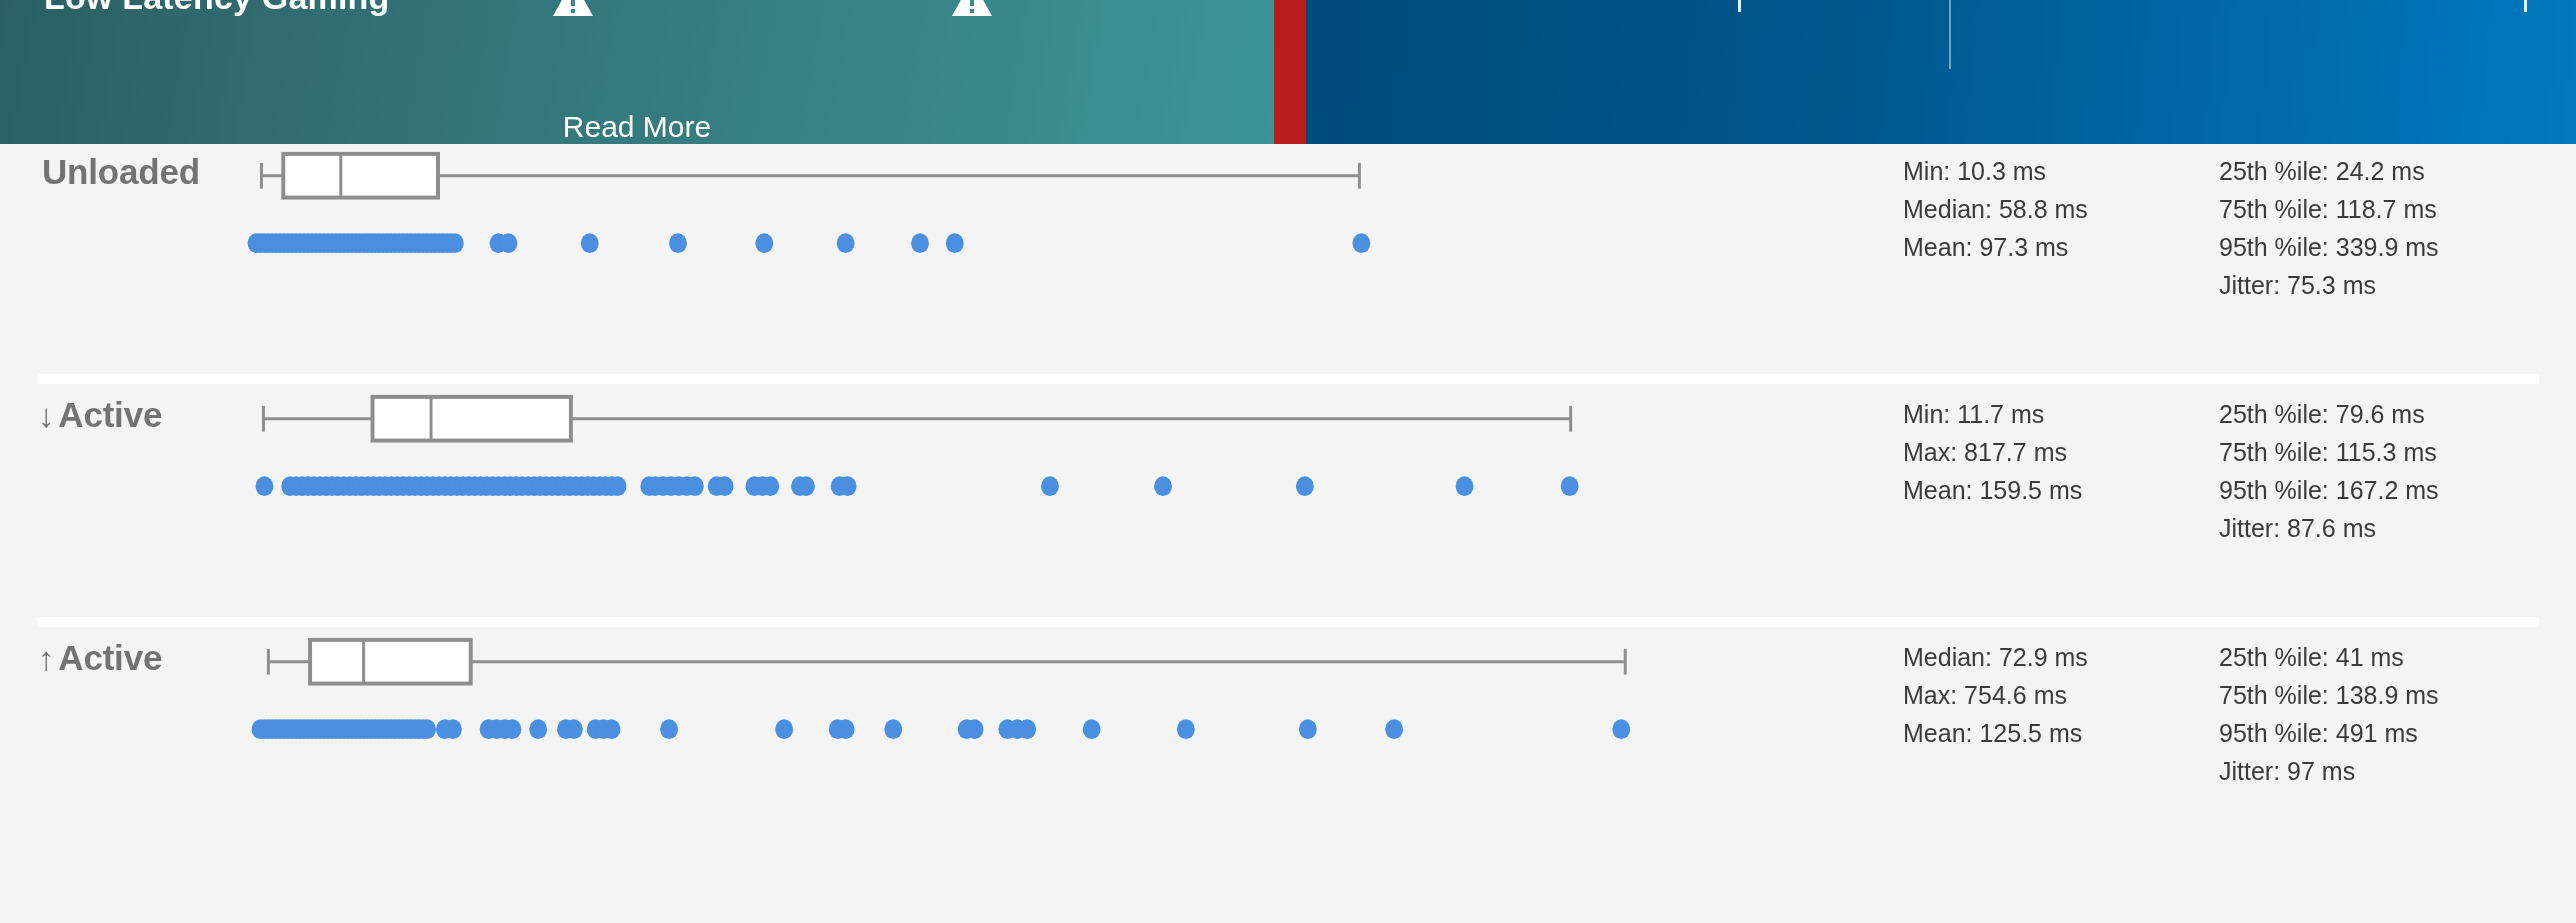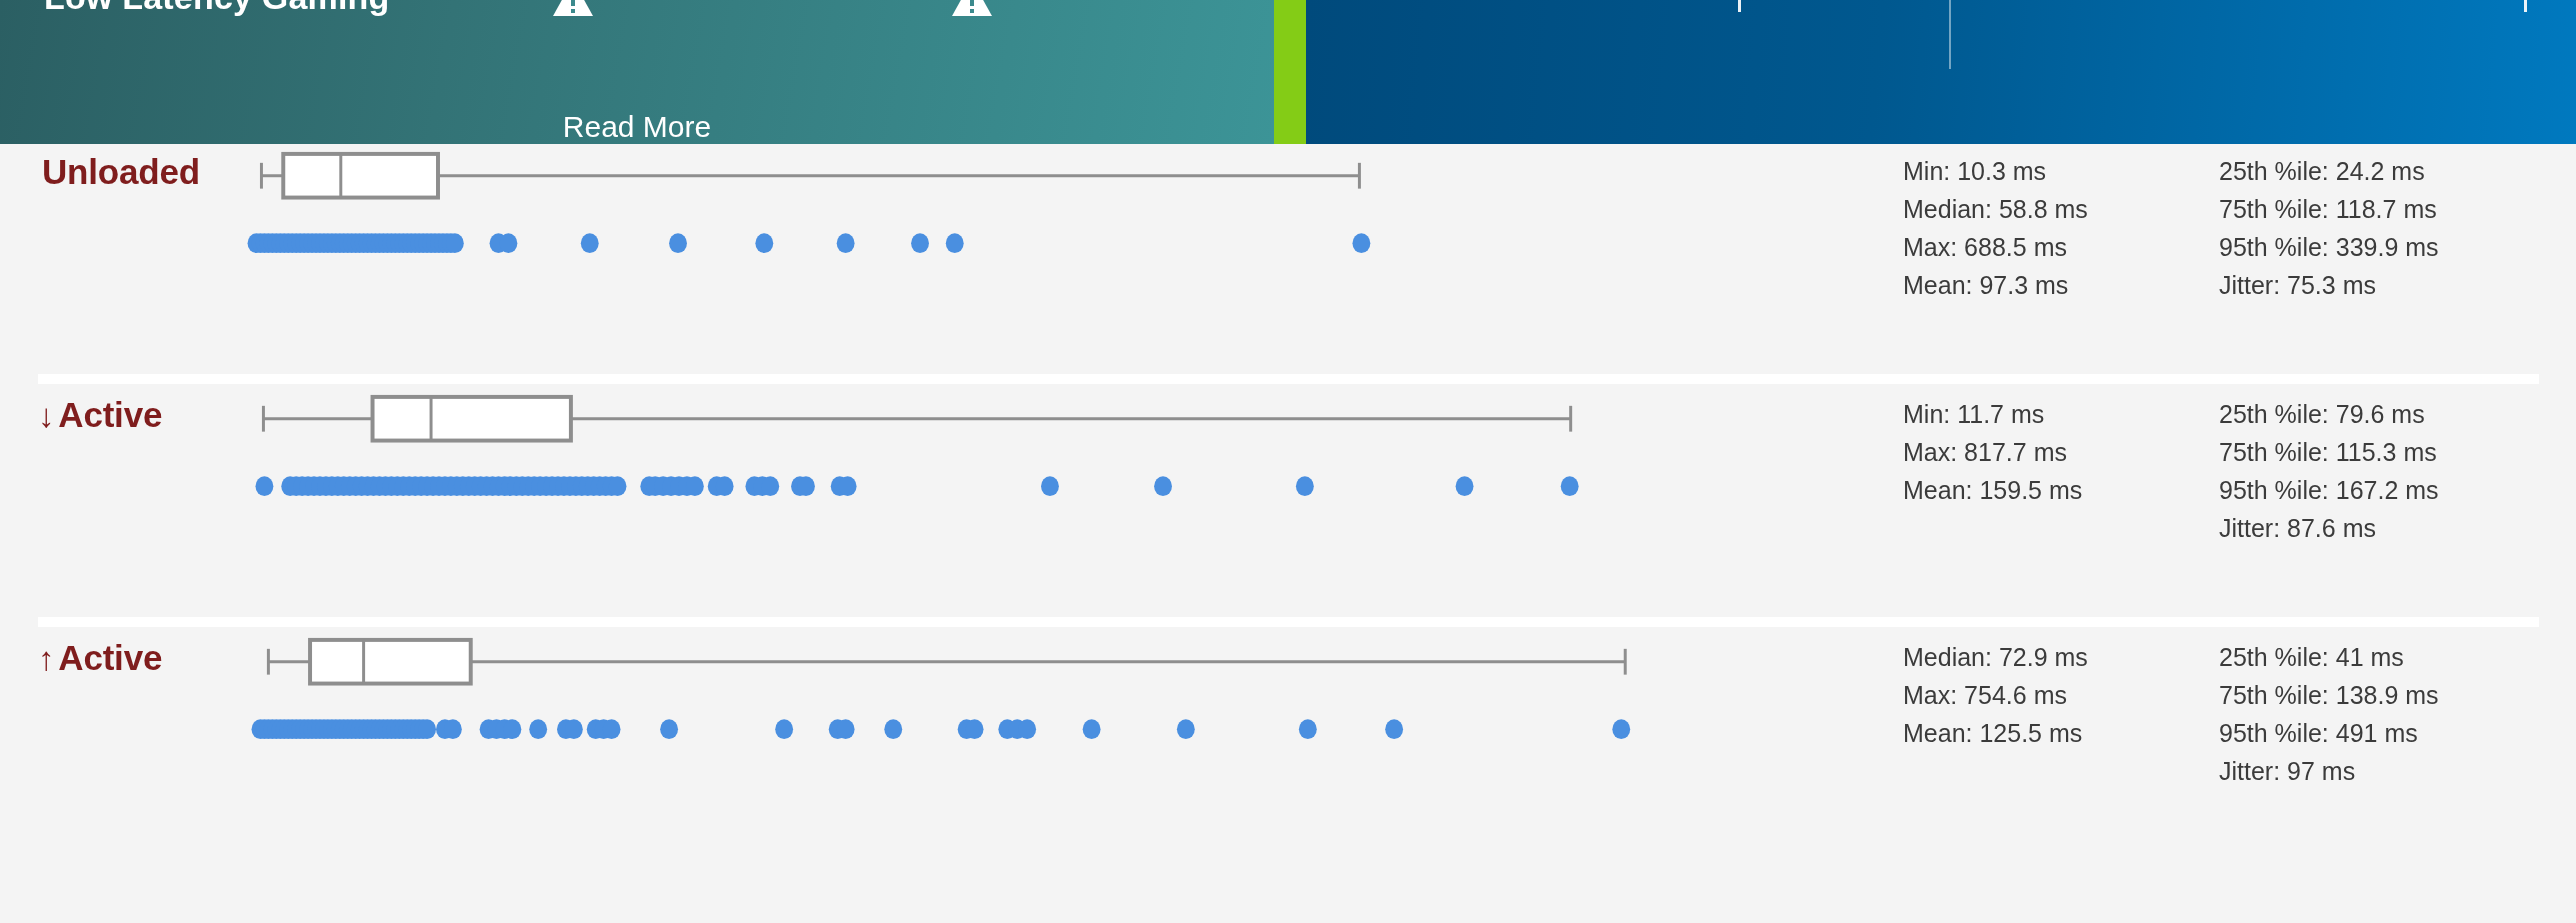--- a/index.html
+++ b/index.html
@@ -13,21 +13,21 @@
     position: relative;
   }
 
   
   .banner-strip {
     position: absolute;
     top: 0; left: 0;
     width: 2576px; height: 144px;
     display: flex;
     gap: 32px;
-    background: #84cc16;
+    background: #b91c1c;
   }
   .promo-card {
     position: relative;
     width: 1274px;
     height: 144px;
     background: linear-gradient(100deg, #2b5f63 0%, #337376 35%, #3c9497 100%);
     overflow: hidden;
     flex: none;
   }
   .promo-title {
@@ -102,21 +102,21 @@
     width: 2501px;
     height: 10px;
     background: #ffffff;
   }
 
   .row-label {
     position: absolute;
     left: 38px;
     font-size: 35px;
     font-weight: 700;
-    color: #7f1d1d;
+    color: #737373;
     white-space: nowrap;
     letter-spacing: -0.2px;
   }
   .row-label .arr {
     font-weight: 400;
     font-size: 33px;
     margin-right: 4px;
   }
 
   
@@ -254,21 +254,20 @@
         <ellipse cx="770" cy="100" rx="9" ry="10" fill="#4a8fe0"></ellipse>
         <ellipse cx="852" cy="100" rx="9" ry="10" fill="#4a8fe0"></ellipse>
         <ellipse cx="927" cy="100" rx="9" ry="10" fill="#4a8fe0"></ellipse>
         <ellipse cx="962" cy="100" rx="9" ry="10" fill="#4a8fe0"></ellipse>
         <ellipse cx="1372" cy="100" rx="9" ry="10" fill="#4a8fe0"></ellipse>
       </svg>
     <div class="stats" style="left:1903px; top:8px">
       <div class="stats-col left">
         <span class="stat-line">Min: 10.3 ms</span>
         <span class="stat-line">Median: 58.8 ms</span>
-        <span class="stat-line">Max: 688.5 ms</span>
         <span class="stat-line">Mean: 97.3 ms</span>
       </div>
       <div class="stats-col right">
         <span class="stat-line">25th %ile: 24.2 ms</span>
         <span class="stat-line">75th %ile: 118.7 ms</span>
         <span class="stat-line">95th %ile: 339.9 ms</span>
         <span class="stat-line">Jitter: 75.3 ms</span>
       </div>
     </div>
     <div class="row-sep" style="top:230px"></div>

